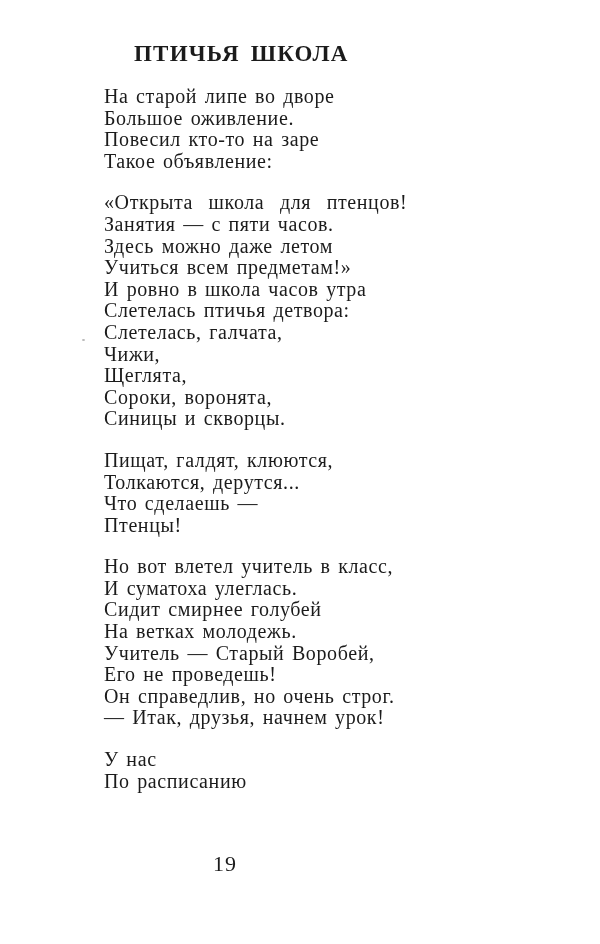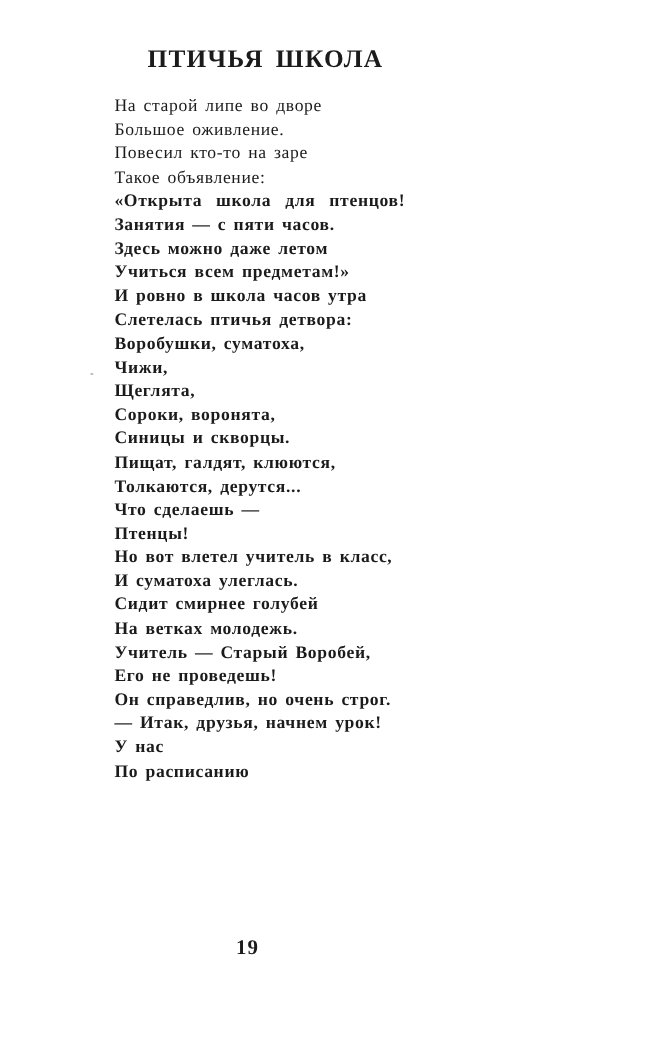--- a/index.html
+++ b/index.html
@@ -25,43 +25,42 @@
     font-size: 23px;
     font-weight: bold;
     letter-spacing: 1.2px;
     word-spacing: 4px;
     white-space: nowrap;
   }
   .poem-body {
     position: absolute;
     left: 104px;
     top: 86px;
-    font-size: 16px;
+    font-size: 20px;
     line-height: 21.6px;
     letter-spacing: 0.6px;
     word-spacing: 2px;
   }
   .stanza + .stanza {
-    font-weight: bold;
+    margin-top: 20px;
   }
   .poem-line {
     white-space: nowrap;
   }
   .poem-line.wide {
     word-spacing: 0.5em;
   }
   .page-number {
     position: absolute;
     left: 205px;
     top: 851px;
     width: 40px;
     text-align: center;
-    font-size: 19px;
+    font-size: 22px;
     letter-spacing: 1px;
-    font-weight: bold;
   }
   
   .scan-speck {
     position: absolute;
     left: 82px;
     top: 339px;
     width: 3px;
     height: 2px;
     background: #b9b9b9;
     border-radius: 50%;
@@ -80,21 +79,21 @@
         <div class="poem-line">Повесил кто-то на заре</div>
         <div class="poem-line">Такое объявление:</div>
       </div>
       <div class="stanza">
         <div class="poem-line wide">«Открыта школа для птенцов!</div>
         <div class="poem-line">Занятия — с пяти часов.</div>
         <div class="poem-line">Здесь можно даже летом</div>
         <div class="poem-line">Учиться всем предметам!»</div>
         <div class="poem-line">И ровно в школа часов утра</div>
         <div class="poem-line">Слетелась птичья детвора:</div>
-        <div class="poem-line">Воробушки, суматоха,</div>
+        <div class="poem-line">Слетелась, галчата,</div>
         <div class="poem-line">Чижи,</div>
         <div class="poem-line">Щеглята,</div>
         <div class="poem-line">Сороки, воронята,</div>
         <div class="poem-line">Синицы и скворцы.</div>
       </div>
       <div class="stanza">
         <div class="poem-line">Пищат, галдят, клюются,</div>
         <div class="poem-line">Толкаются, дерутся...</div>
         <div class="poem-line">Что сделаешь —</div>
         <div class="poem-line">Птенцы!</div>

